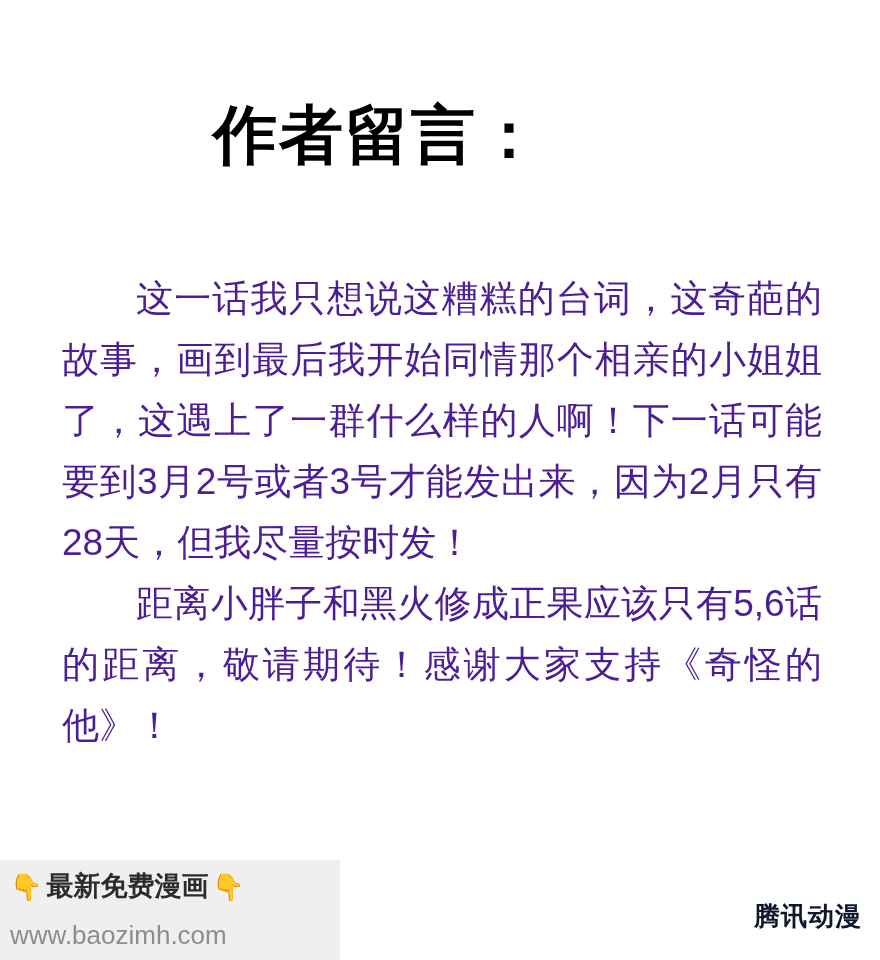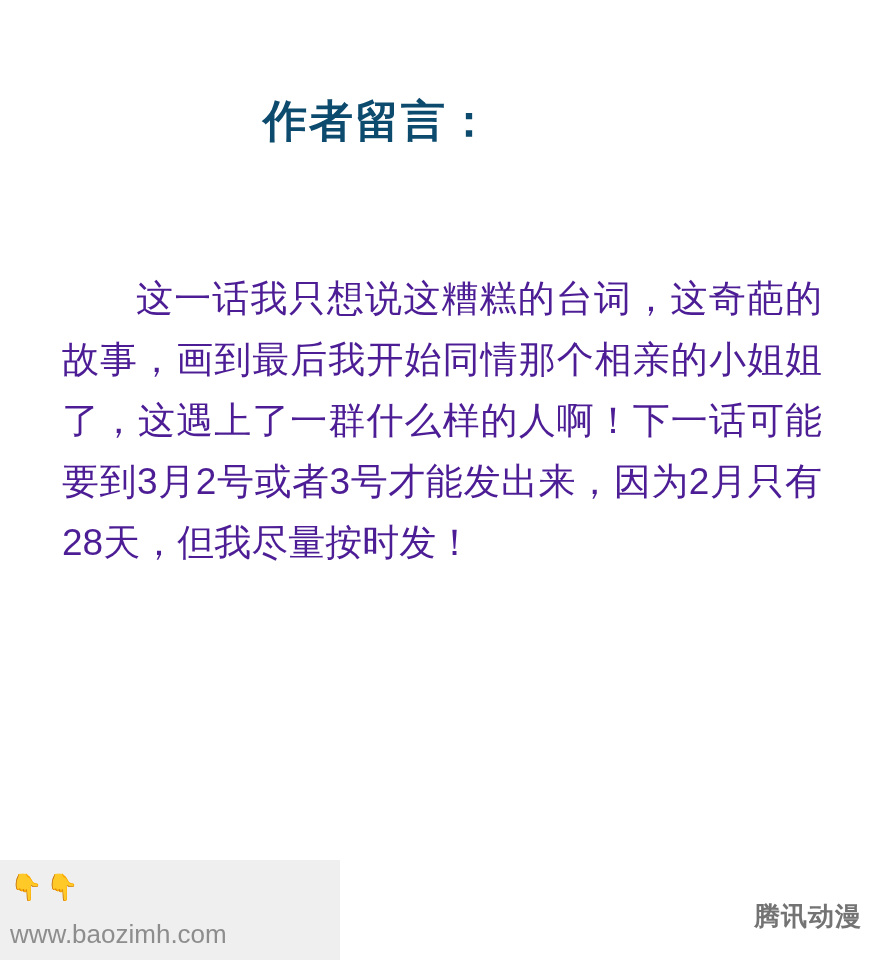--- a/index.html
+++ b/index.html
@@ -20,24 +20,24 @@
     width: 880px;
     height: 960px;
     background: #ffffff;
   }
   .title {
     position: absolute;
     top: 92px;
     left: 0;
     width: 756px;
     text-align: center;
-    font-size: 44px;
+    font-size: 64px;
     font-weight: bold;
     letter-spacing: 2px;
-    color: #0c4a6e;
+    color: #000000;
     font-family: "Liberation Sans", sans-serif;
   }
   .body-text {
     position: absolute;
     top: 268px;
     left: 62px;
     width: 760px;
     font-size: 37px;
     line-height: 61px;
     color: #4c1d95;
@@ -87,39 +87,41 @@
     font-family: "Liberation Sans", sans-serif;
     line-height: 1;
   }
   
   .corner-logo {
     position: absolute;
     right: 18px;
     bottom: 26px;
     font-size: 26px;
     font-weight: bold;
-    color: #737373;
+    color: #0f172a;
     letter-spacing: 1px;
     user-select: none;
   }
 </style>
 </head>
 <body>
 
 <div class="page">
 
   <div class="title">作者留言：</div>
 
   <div class="body-text">
     <p class="para">这一话我只想说这糟糕的台词，这奇葩的故事，画到最后我开始同情那个相亲的小姐姐了，这遇上了一群什么样的人啊！下一话可能要到3月2号或者3号才能发出来，因为2月只有28天，但我尽量按时发！</p>
+    <p class="para">距离小胖子和黑火修成正果应该只有5,6话的距离，敬请期待！感谢大家支持《奇怪的他》！</p>
   </div>
 
   <div class="watermark">
     <div class="wm-top">
       <span class="wm-hand">👇</span>
+      <span>最新免费漫画</span>
       <span class="wm-hand">👇</span>
     </div>
     <div class="wm-url">www.baozimh.com</div>
   </div>
 
   <div class="corner-logo">腾讯动漫</div>
 
 </div>
 
 </body></html>

